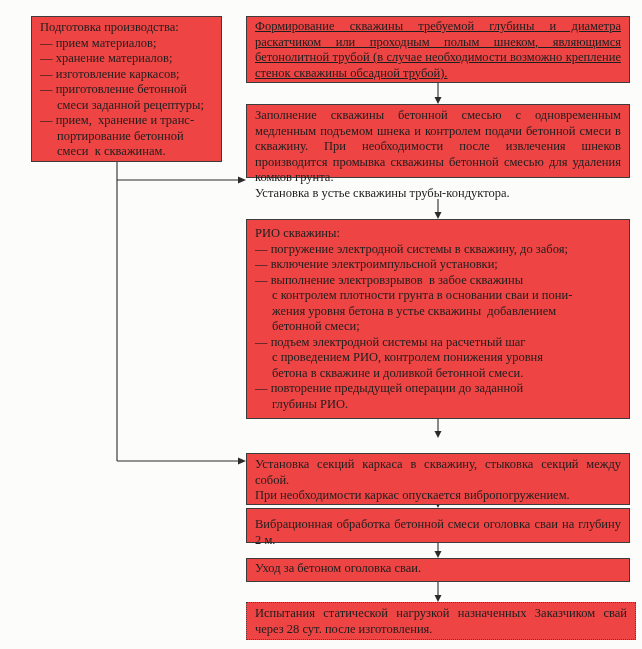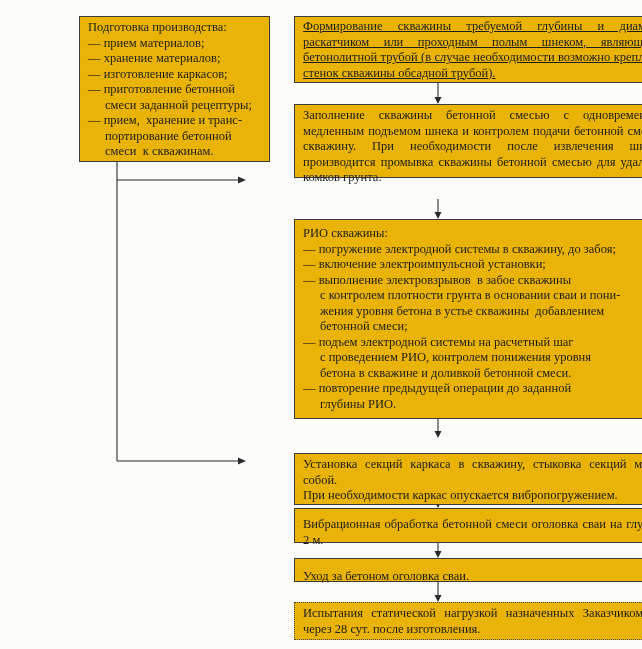--- a/index.html
+++ b/index.html
@@ -10,44 +10,43 @@
     height: 649px;
     background: #fcfcfb;
     font-family: "Liberation Serif", "DejaVu Serif", serif;
     color: #1e1e1e;
     overflow: hidden;
   }
   .box {
     position: absolute;
     box-sizing: border-box;
     border: 1px solid #3c3c3c;
-    background: #eab308;
+    background: #ef4444;
     font-size: 12.5px;
     line-height: 15.5px;
     padding: 3px 8px;
-    margin-left: 48px;
   }
   .box.dotted { border: 1px dotted #474747; }
   .para { text-align: justify; }
   .ln { white-space: pre; }
   .ind { padding-left: 17px; }
   .connectors {
     position: absolute;
     left: 0; top: 0;
     width: 642px; height: 649px;
     pointer-events: none;
   }
   
   #box-prep        { left: 31px;  top: 16px;  width: 191px; height: 146px; padding: 3px 6px 3px 8px; }
   #box-forming     { left: 246px; top: 16px;  width: 384px; height: 67px;  padding-top: 2px; text-decoration: underline; }
   #box-filling     { left: 246px; top: 104px; width: 384px; height: 74px;  }
   #box-rio         { left: 246px; top: 219px; width: 384px; height: 200px; padding-top: 6px; }
   #box-cage        { left: 246px; top: 453px; width: 384px; height: 52px;  }
   #box-vibration   { left: 246px; top: 508px; width: 384px; height: 35px;  padding-top: 8px; }
-  #box-curing      { left: 246px; top: 558px; width: 384px; height: 24px;  padding-top: 10px; }
+  #box-curing      { left: 246px; top: 558px; width: 384px; height: 24px;  padding-top: 2px; }
   #box-testing     { left: 246px; top: 602px; width: 390px; height: 38px;  }
 </style>
 </head>
 <body>
 
 <div class="canvas">
 
   <svg class="connectors" viewBox="0 0 642 649" xmlns="http://www.w3.org/2000/svg">
     <g stroke="#2b2b2b" stroke-width="1.1" fill="none">
 
@@ -85,20 +84,21 @@
     <div class="ln ind">портирование бетонной</div>
     <div class="ln ind">смеси  к скважинам.</div>
   </div>
 
   <div class="box" id="box-forming">
     <div class="para">Формирование скважины требуемой глубины и диаметра раскатчиком или проходным полым шнеком, являющимся бетонолитной трубой (в случае необходимости возможно крепление стенок скважины обсадной трубой).</div>
   </div>
 
   <div class="box" id="box-filling">
     <div class="para">Заполнение скважины бетонной смесью с одновременным медленным подъемом шнека и контролем подачи бетонной смеси в скважину. При необходимости после извлечения шнеков производится промывка скважины бетонной смесью для удаления комков грунта.</div>
+    <div>Установка в устье скважины трубы-кондуктора.</div>
   </div>
 
   <div class="box" id="box-rio">
     <div class="ln">РИО скважины:</div>
     <div class="ln">— погружение электродной системы в скважину, до забоя;</div>
     <div class="ln">— включение электроимпульсной установки;</div>
     <div class="ln">— выполнение электровзрывов  в забое скважины</div>
     <div class="ln ind">с контролем плотности грунта в основании сваи и пони-</div>
     <div class="ln ind">жения уровня бетона в устье скважины  добавлением</div>
     <div class="ln ind">бетонной смеси;</div>

